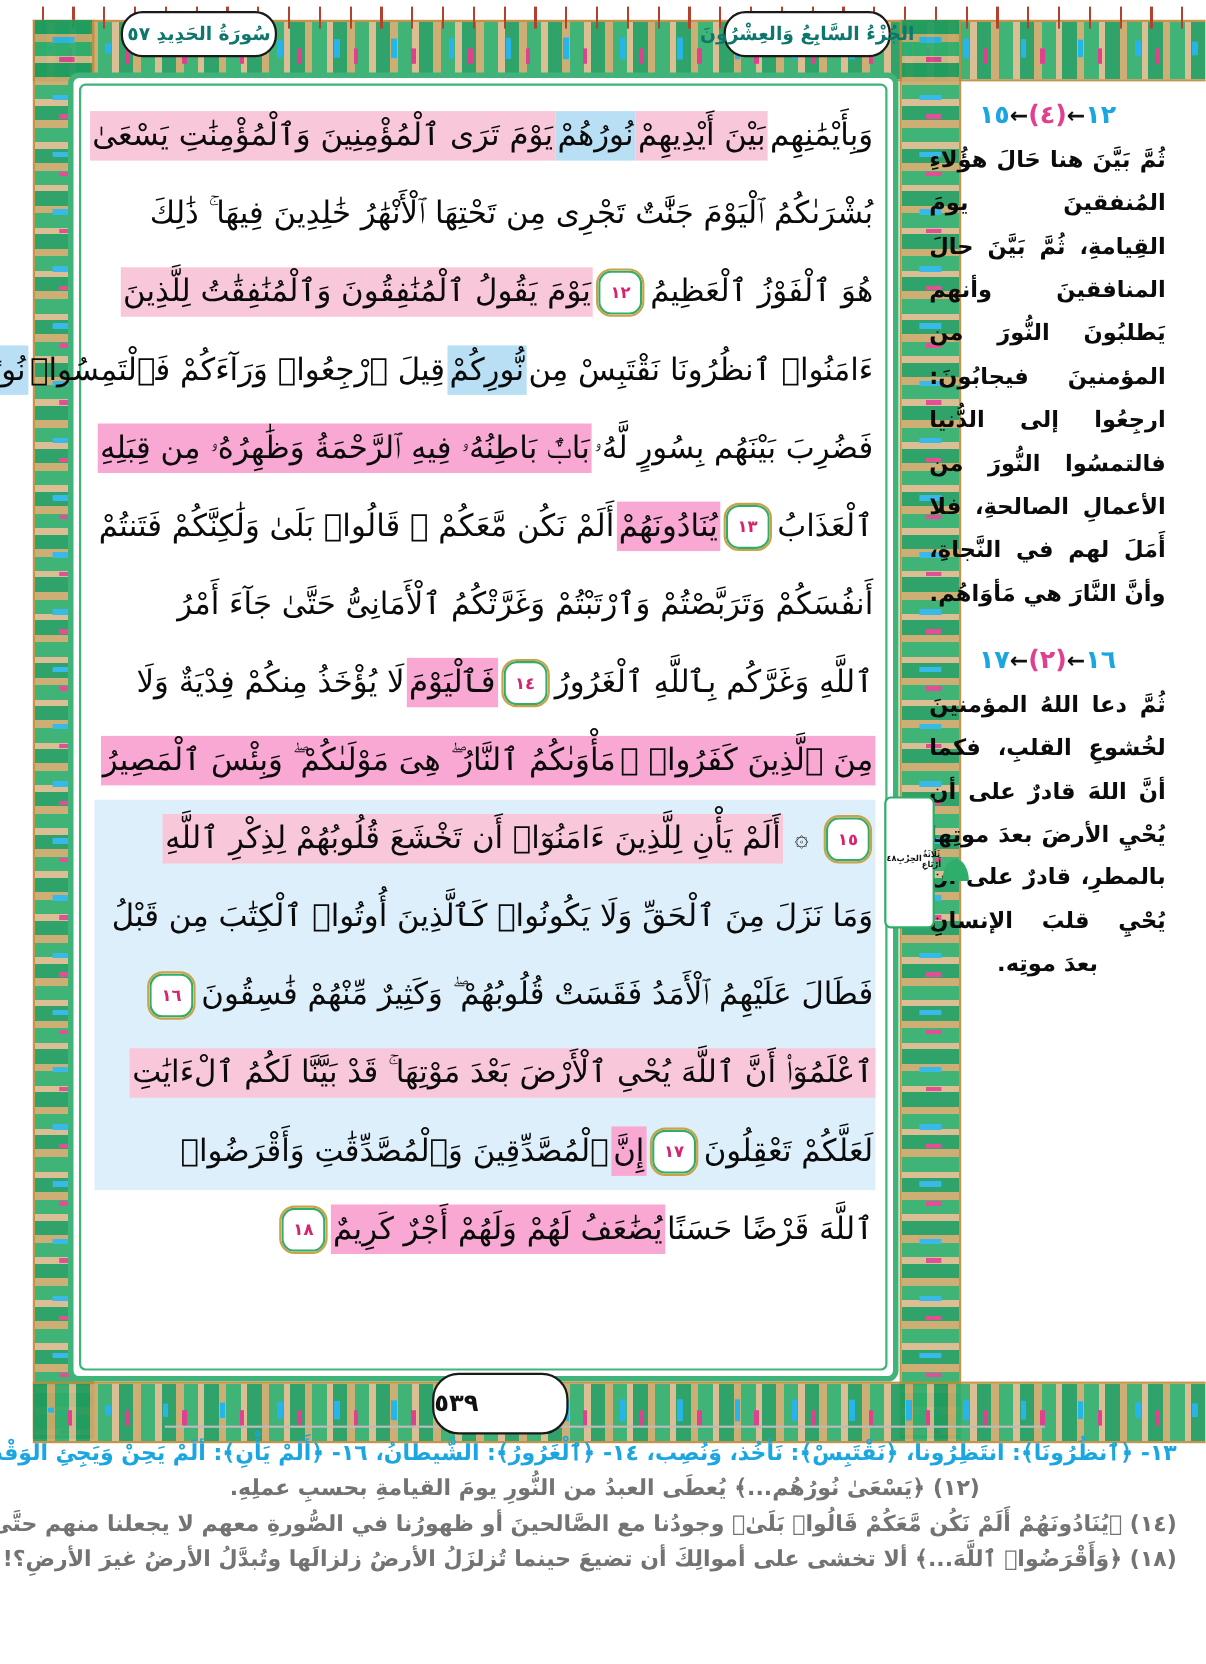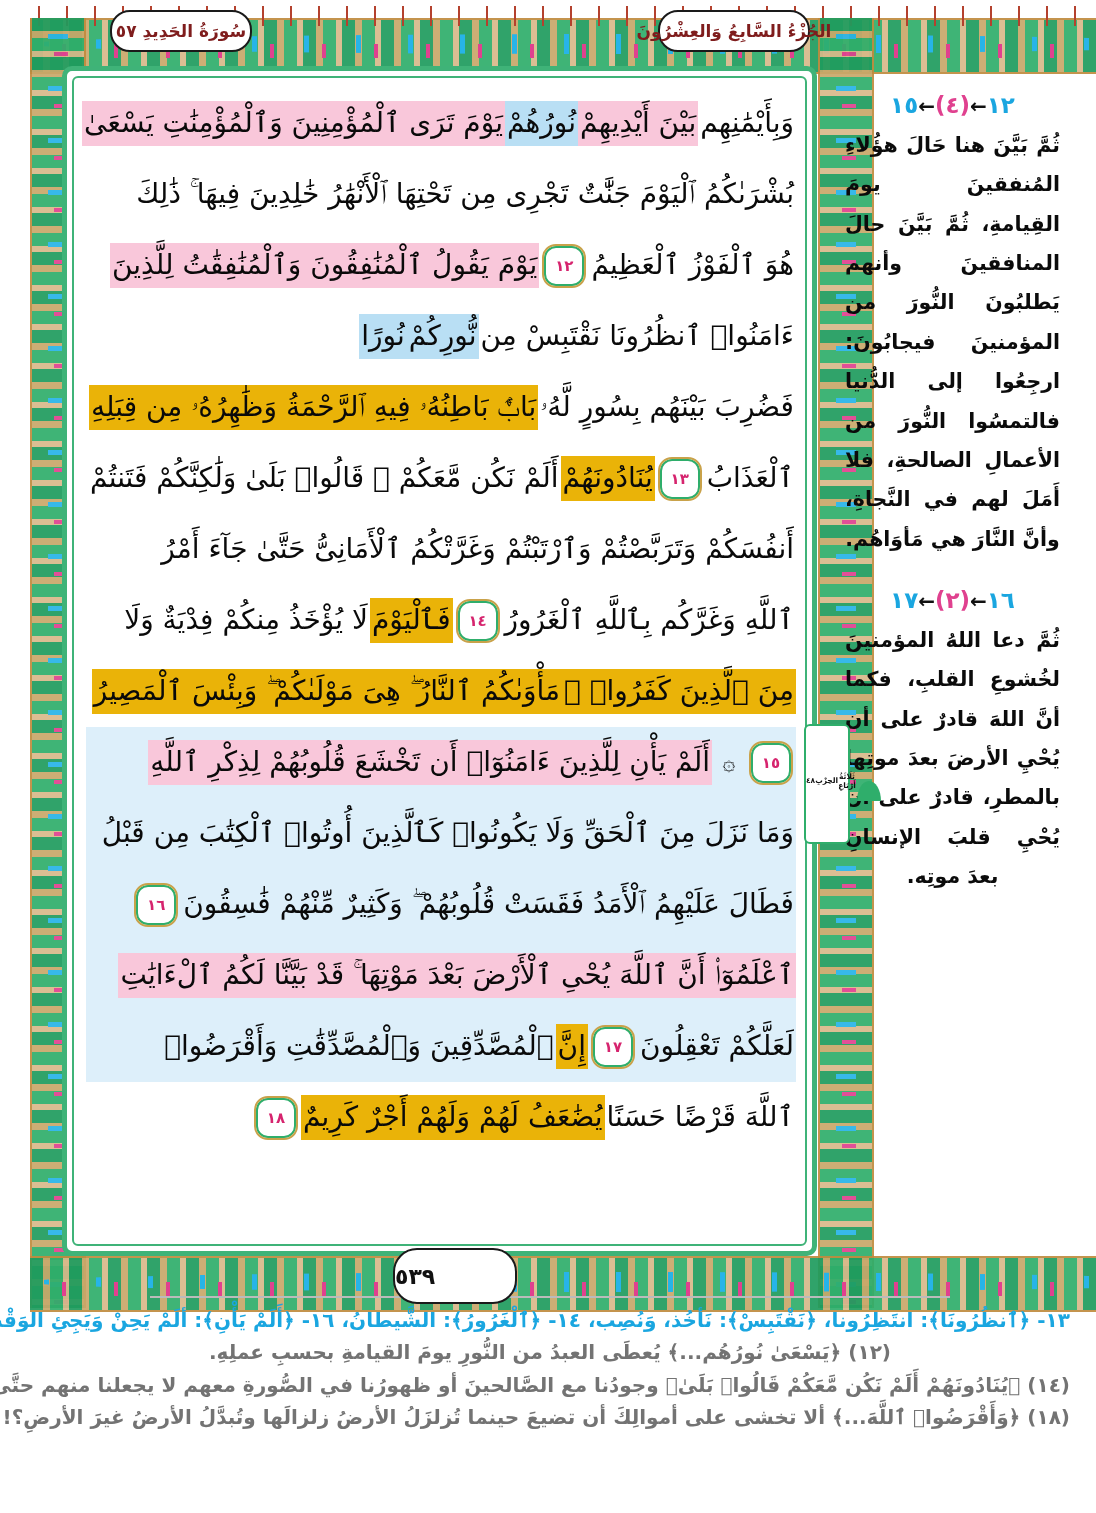--- a/index.html
+++ b/index.html
@@ -47,21 +47,21 @@
     background:repeating-linear-gradient(90deg,
       transparent 0 32px, #e0418f 32px 36px, transparent 36px 52px);
   }
 
   .cartouche{
     position:absolute;top:10px;height:42px;
     background:#fff;border:2px solid #1a1a1a;border-radius:20px;
     display:flex;align-items:center;justify-content:center;
     padding:0 14px;box-sizing:border-box;z-index:6;
     font-family:"DejaVu Sans", sans-serif;
-    font-size:17px;font-weight:bold;color:#7f1d1d;white-space:nowrap;
+    font-size:17px;font-weight:bold;color:#0f766e;white-space:nowrap;
   }
   .cartouche.surah{left:110px;width:142px;}
   .cartouche.juz{left:658px;width:152px;}
 
   
   .frame-outer{
     position:absolute;left:62px;top:66px;width:755px;height:1190px;
     border:5px solid #3fb378;border-radius:10px;background:#fff;
     box-sizing:border-box;
   }
@@ -113,21 +113,21 @@
   .qline{
     position:relative;height:71px;line-height:71px;
     font-family:"DejaVu Sans", "Liberation Serif", serif;
     font-size:28px;color:#0a0a0a;white-space:nowrap;
     overflow:visible;display:flex;align-items:center;
     justify-content:flex-start;
   }
   .qline .seg{padding:2px 2px;display:inline-block;line-height:1.45;}
   .hl-pink{background:#f9c7da;}
   .hl-blue{background:#b9dff4;}
-  .hl-yellow{background:#eab308;}
+  .hl-yellow{background:#f9a8d4;}
   .hl-none{background:transparent;}
   .row-blue{background:#ddeffa;}
 
   .ayah{
     display:inline-block;width:40px;height:40px;line-height:40px;
     text-align:center;vertical-align:middle;margin:0 3px;
     font-family:"DejaVu Sans", sans-serif;font-size:15px;font-weight:bold;
     color:#d6246e;background:#fff;
     border:2px solid #c9a24a;border-radius:14px;
     box-shadow:0 0 0 2px #2fae6b inset;
@@ -238,20 +238,21 @@
         <span class="seg hl-none">بُشْرَىٰكُمُ ٱلْيَوْمَ جَنَّٰتٌ تَجْرِى مِن تَحْتِهَا ٱلْأَنْهَٰرُ خَٰلِدِينَ فِيهَا ۚ ذَٰلِكَ</span>
       </div>
       <div class="qline">
         <span class="seg hl-none">هُوَ ٱلْفَوْزُ ٱلْعَظِيمُ</span>
         <span class="ayah">١٢</span>
         <span class="seg hl-pink">يَوْمَ يَقُولُ ٱلْمُنَٰفِقُونَ وَٱلْمُنَٰفِقَٰتُ لِلَّذِينَ</span>
       </div>
       <div class="qline">
         <span class="seg hl-none">ءَامَنُوا۟ ٱنظُرُونَا نَقْتَبِسْ مِن</span>
         <span class="seg hl-blue">نُّورِكُمْ</span>
+        <span class="seg hl-none">قِيلَ ٱرْجِعُوا۟ وَرَآءَكُمْ فَٱلْتَمِسُوا۟</span>
         <span class="seg hl-blue">نُورًا</span>
       </div>
       <div class="qline">
         <span class="seg hl-none">فَضُرِبَ بَيْنَهُم بِسُورٍ لَّهُۥ</span>
         <span class="seg hl-yellow">بَابٌۢ بَاطِنُهُۥ فِيهِ ٱلرَّحْمَةُ وَظَٰهِرُهُۥ مِن قِبَلِهِ</span>
       </div>
       <div class="qline">
         <span class="seg hl-none">ٱلْعَذَابُ</span>
         <span class="ayah">١٣</span>
         <span class="seg hl-yellow">يُنَادُونَهُمْ</span>

